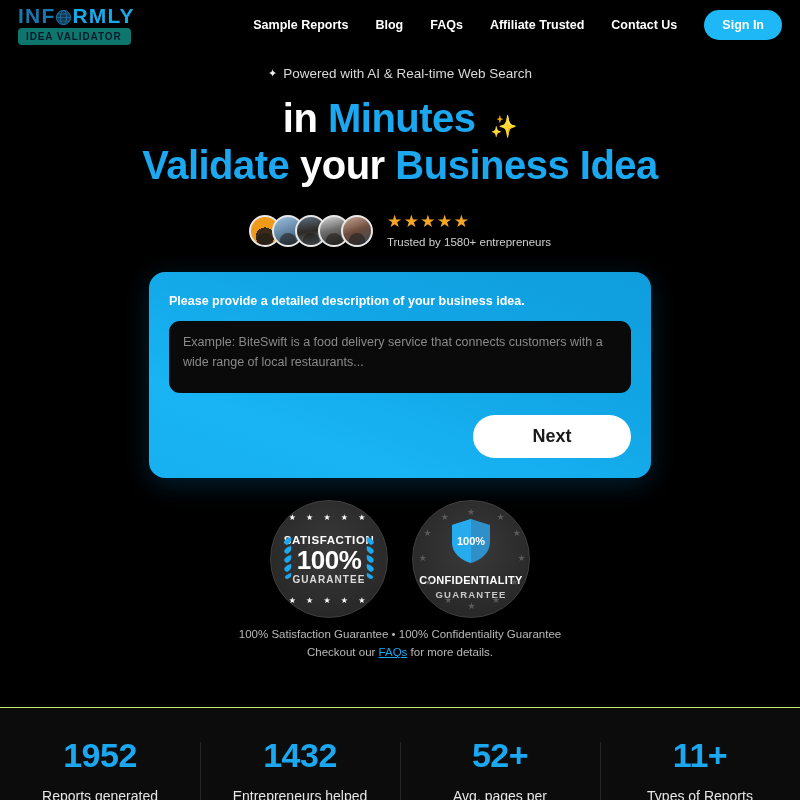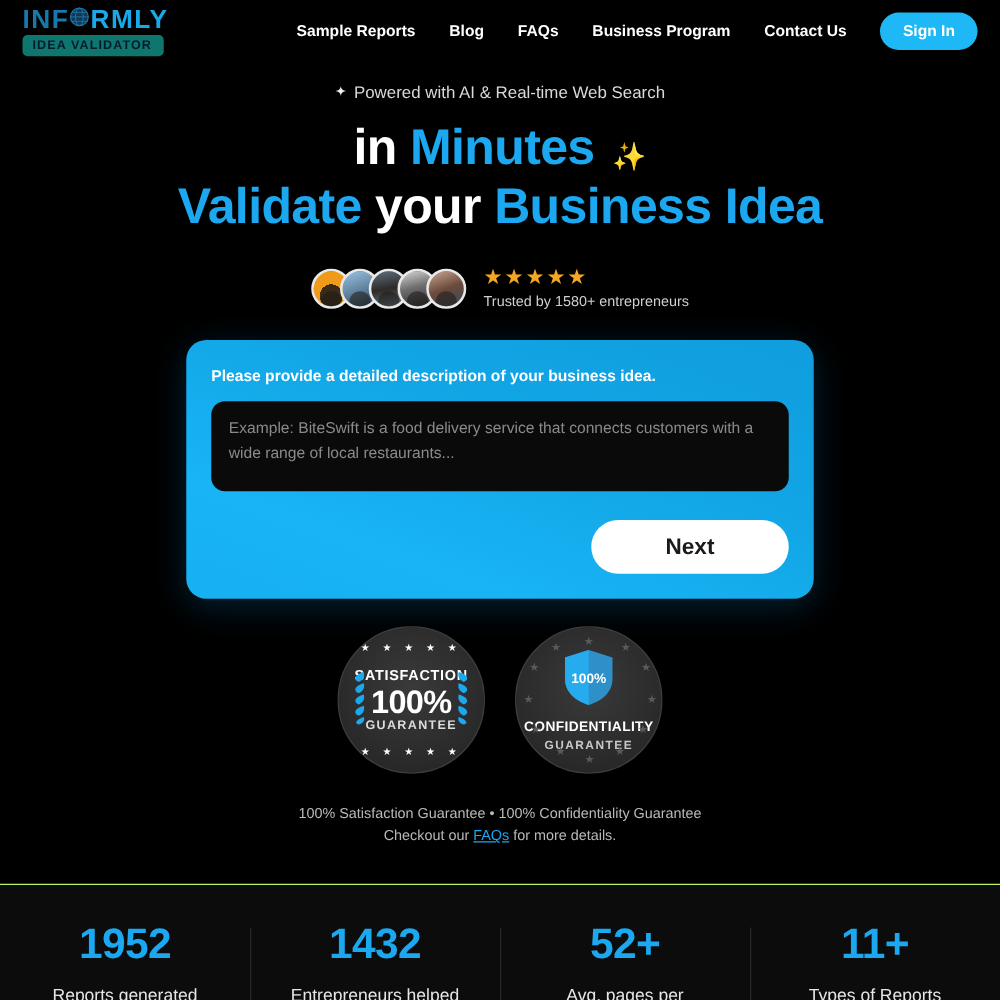--- a/index.html
+++ b/index.html
@@ -15,21 +15,21 @@
   .header {
     height: 50px;
     display: flex;
     align-items: center;
     padding: 0 18px;
     position: relative;
   }
   .logo-block { display: flex; flex-direction: column; align-items: flex-start; gap: 2px; }
   .logo-word {
     font-size: 21px; font-weight: 700; letter-spacing: 1.2px;
-    display: flex; align-items: flex-start; line-height: 1;
+    display: flex; align-items: flex-end; line-height: 1;
   }
   .logo-inf { color: #1878ad; }
   .logo-rmly { color: #19a9e8; }
   .globe-icon { display: inline-flex; margin: 0 0px; }
   .badge-idea {
     background: #0f766e;
     color: #041b2b;
     font-size: 10px; font-weight: 700; letter-spacing: 0.9px;
     padding: 3px 9px 3px 8px;
     border-radius: 4px;
@@ -158,21 +158,21 @@
 
   .seal2-stars {
     position:absolute; inset:0; color:#5a5a5a; font-size:9px;
   }
   .seal2-stars span { position:absolute; }
   .shield-wrap { margin-bottom: 6px; }
   .seal2-title { font-size: 11px; font-weight: 700; letter-spacing: .3px; }
   .seal2-sub { font-size: 9.5px; font-weight: 700; letter-spacing: 1.2px; color: #c9c9c9; margin-top: 3px; }
 
   .guarantee-text {
-    text-align: center; margin-top: 24px;
+    text-align: center; margin-top: 8px;
     color: #b9b9b9; font-size: 11.5px; line-height: 1.55;
   }
   .faq-link { color: #1BA8F0; text-decoration: underline; }
 
   
   .stats {
     position: absolute; left: 0; right: 0; top: 707px; bottom: 0;
     background: #0c0c0c;
     border-top: 1px solid #bef264;
     display: flex; align-items: flex-start;
@@ -212,21 +212,21 @@
       </span>
       <span class="logo-rmly">RMLY</span>
     </div>
     <div class="badge-idea">IDEA VALIDATOR</div>
   </div>
 
   <nav class="nav">
     <a class="nav-link" href="#">Sample Reports</a>
     <a class="nav-link" href="#">Blog</a>
     <a class="nav-link" href="#">FAQs</a>
-    <a class="nav-link" href="#">Business Program</a>
+    <a class="nav-link" href="#">Affiliate Trusted</a>
     <a class="nav-link" href="#">Contact Us</a>
     <button class="signin-btn">Sign In</button>
   </nav>
 </div>
 
 <div class="hero">
   <div class="kicker">
     <span class="kicker-spark">✦</span>
     <span>Powered with AI &amp; Real-time Web Search</span>
   </div>

